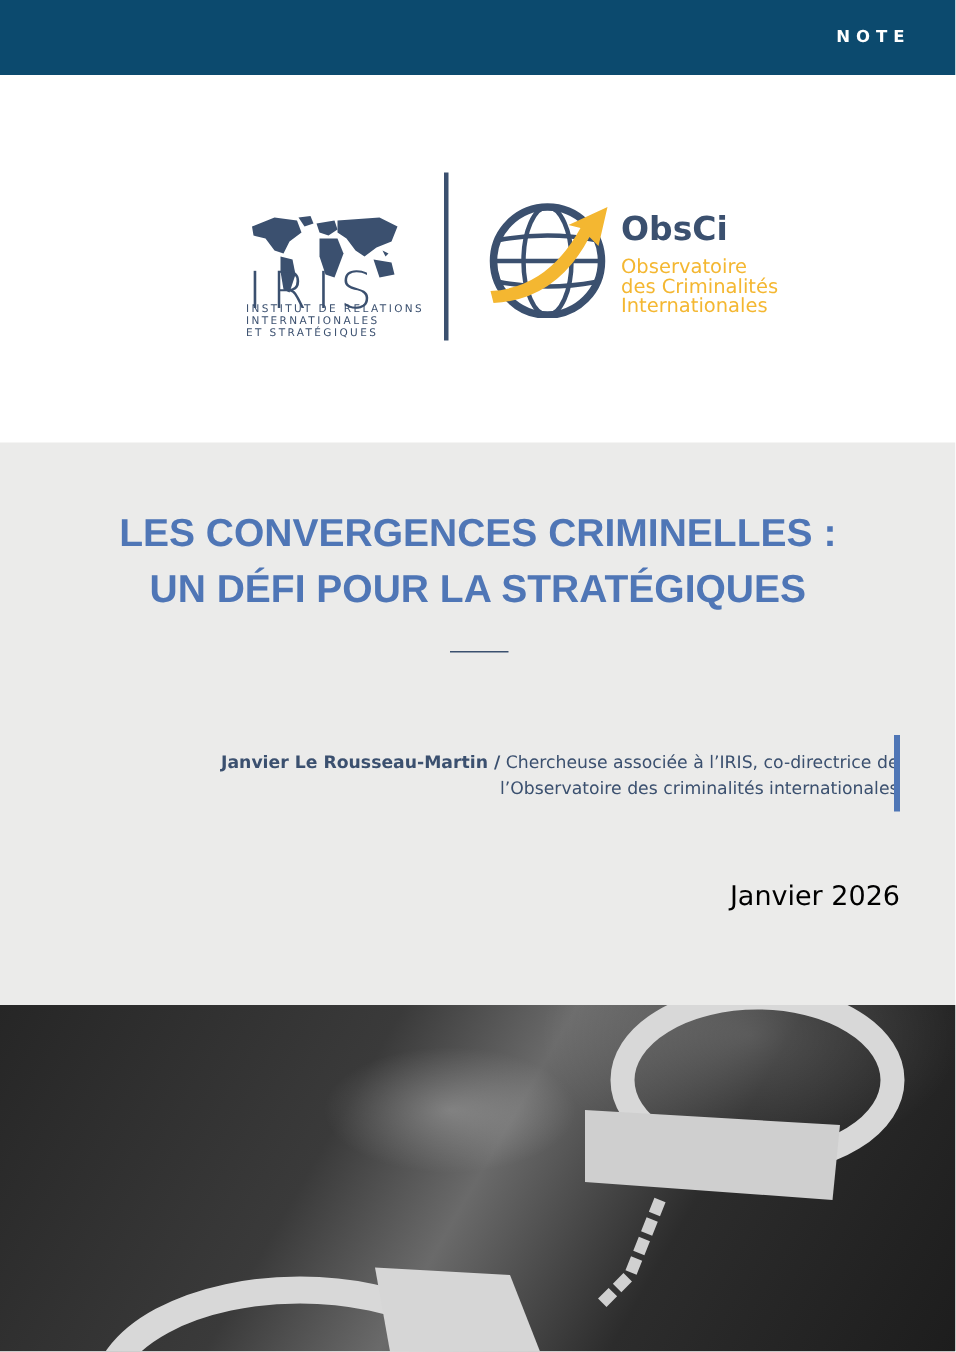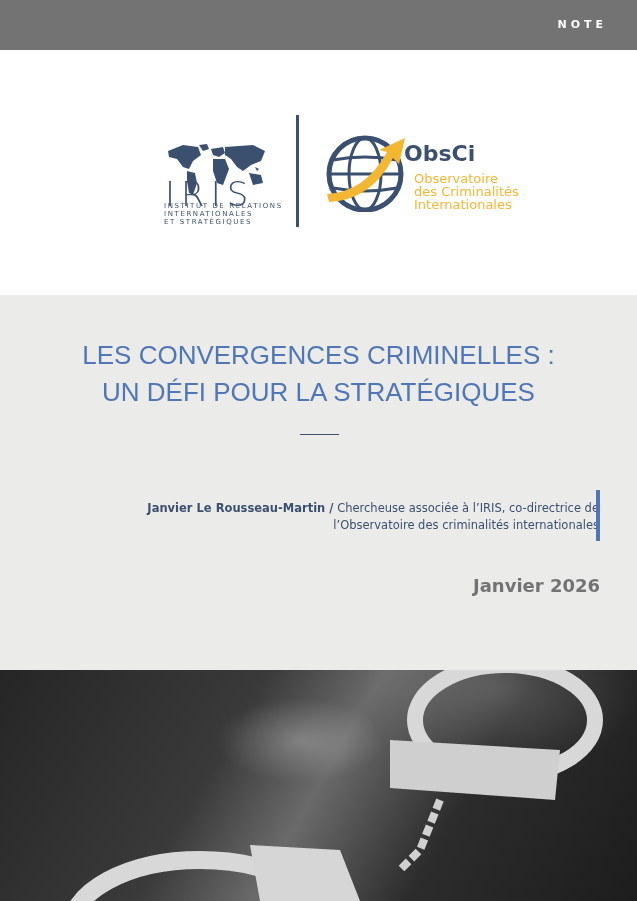--- a/index.html
+++ b/index.html
@@ -1,34 +1,34 @@
 <!DOCTYPE html>
 <html><head>
 <meta charset="utf-8">
 <style>
   html,body{margin:0;padding:0;}
   body{width:637px;height:901px;position:relative;overflow:hidden;background:#fff;font-family:"Liberation Sans",sans-serif;}
-  .topbar{position:absolute;left:0;top:0;width:637px;height:50px;background:#737373;}
+  .topbar{position:absolute;left:0;top:0;width:637px;height:50px;background:#0c4a6e;}
   .topbar .note{position:absolute;right:30px;top:18px;color:#fff;font-size:11px;letter-spacing:4px;font-family:"DejaVu Sans",sans-serif;font-weight:bold;}
   .logos{position:absolute;left:0;top:50px;width:637px;height:245px;background:#fff;}
   .iris{position:absolute;left:163px;top:66px;width:110px;height:110px;}
   .iris-word{position:absolute;left:165px;top:124px;font-size:34px;letter-spacing:6px;color:#3b506f;font-family:"DejaVu Sans",sans-serif;font-weight:300;}
   .iris-sub{position:absolute;left:164px;top:152px;font-size:7px;line-height:8px;letter-spacing:1.6px;color:#3b506f;font-family:"DejaVu Sans",sans-serif;}
   .divider{position:absolute;left:296px;top:65px;width:3px;height:112px;background:#3b506f;}
   .obs-globe{position:absolute;left:325px;top:80px;}
-  .obs-title{position:absolute;left:404px;top:91px;font-size:22px;font-weight:bold;color:#3b506f;font-family:"DejaVu Sans",sans-serif;}
+  .obs-title{position:absolute;left:414px;top:91px;font-size:22px;font-weight:bold;color:#3b506f;font-family:"DejaVu Sans",sans-serif;}
   .obs-sub{position:absolute;left:414px;top:122px;font-size:13px;line-height:13px;color:#f4b731;font-family:"DejaVu Sans",sans-serif;}
   .gray{position:absolute;left:0;top:295px;width:637px;height:375px;background:#ebebea;}
-  .title{position:absolute;left:0;top:42px;width:637px;text-align:center;color:#4f76b6;font-size:26px;font-weight:normal;line-height:37px;font-family:"Liberation Sans",sans-serif;}
+  .title{position:absolute;left:0;top:42px;width:637px;text-align:center;color:#4f76b6;font-size:26px;font-weight:bold;line-height:37px;font-family:"Liberation Sans",sans-serif;}
   .rule{position:absolute;left:300px;top:139px;width:39px;height:1px;background:#3b506f;}
   .author{position:absolute;right:38px;top:205px;width:470px;text-align:right;font-size:11.5px;line-height:17px;color:#3b506f;font-family:"DejaVu Sans",sans-serif;}
   .author b{font-weight:bold;}
   .author .role{color:#3b506f;}
   .vbar{position:absolute;left:596px;top:195px;width:4px;height:51px;background:#4f76b6;}
-  .date{position:absolute;right:37px;top:280px;font-size:18px;color:#737373;font-family:"DejaVu Sans",sans-serif;font-weight:bold;}
+  .date{position:absolute;right:37px;top:292px;font-size:18px;color:#000000;font-family:"DejaVu Sans",sans-serif;}
   .photo{position:absolute;left:0;top:670px;width:637px;height:231px;overflow:hidden;
     background:
       radial-gradient(ellipse 120px 60px at 300px 70px, rgba(255,255,255,0.25), transparent 70%),
       radial-gradient(ellipse 200px 120px at 500px 20px, rgba(255,255,255,0.18), transparent 70%),
       linear-gradient(120deg,#262626 0%,#3a3a3a 35%,#6a6a6a 50%,#2c2c2c 70%,#1d1d1d 100%);}
 </style>
 </head>
 <body>
 
 <div class="topbar">

